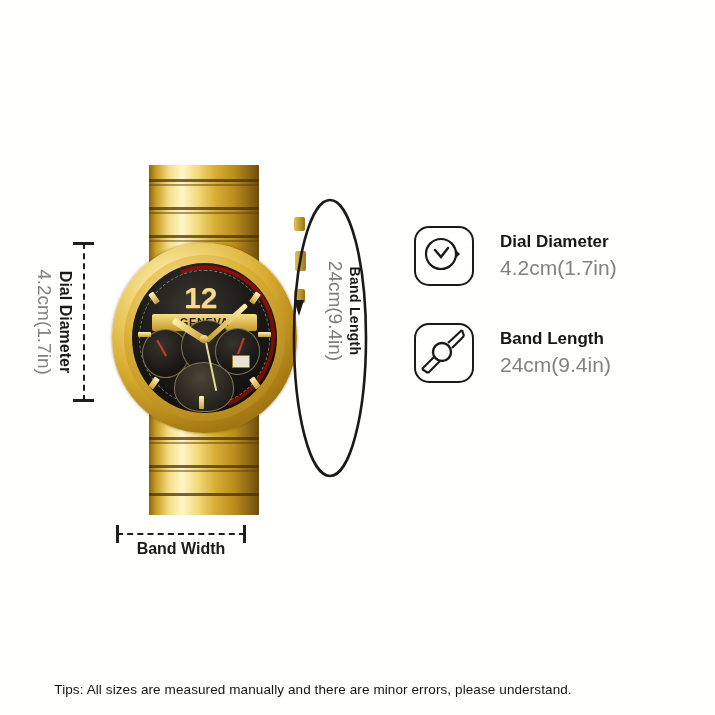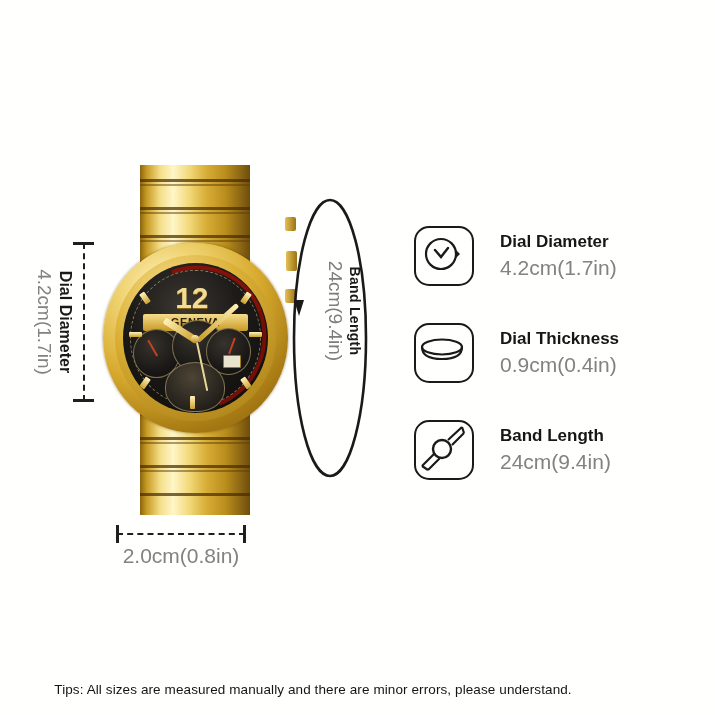--- a/index.html
+++ b/index.html
@@ -47,21 +47,21 @@
     letter-spacing: 1.2px;
     color: #111111;
     font-weight: 400;
     font-family: "Liberation Sans Narrow", "Liberation Sans", sans-serif;
     transform: scaleX(0.92);
   }
 
   
   .watch-wrap {
     position: absolute;
-    left: 103px;
+    left: 112px;
     top: 165px;
     width: 185px;
     height: 273px;
   }
   .band {
     position: absolute;
     left: 37px;
     width: 110px;
     background:
       linear-gradient(to right,
@@ -500,52 +500,40 @@
       <div class="t1">Band Length</div>
       <div class="t2">24cm(9.4in)</div>
     </div>
   </div>
 
   <div>
     <div class="bw-cap bw-cap-l"></div>
     <div class="bw-line"></div>
     <div class="bw-cap bw-cap-r"></div>
     <div class="bw-text">
-      <div class="t2">2.0cm(0.8in)</div>
+      <div class="t1">Band Width</div>
     </div>
   </div>
 
   <div class="specs">
 
     <div class="spec-row">
       <div class="spec-icon">
         <svg width="52" height="52" viewBox="0 0 52 52">
           <circle cx="25" cy="26" r="15" fill="none" stroke="#1a1a1a" stroke-width="2.2"></circle>
           <path d="M40 22 L44 26 L40 30 Z" fill="#1a1a1a"></path>
           <path d="M19 22 L25 29 L32 20" fill="none" stroke="#1a1a1a" stroke-width="2.4" stroke-linecap="round"></path>
         </svg>
       </div>
       <div class="spec-text">
         <div class="label">Dial Diameter</div>
         <div class="value">4.2cm(1.7in)</div>
       </div>
     </div>
 
-    <div class="spec-row">
-      <div class="spec-icon">
-        <svg width="52" height="52" viewBox="0 0 52 52">
-          <ellipse cx="26" cy="22" rx="20" ry="7.5" fill="none" stroke="#1a1a1a" stroke-width="2.2"></ellipse>
-          <path d="M6 22 Q6 34 26 34 Q46 34 46 22" fill="none" stroke="#1a1a1a" stroke-width="2.2"></path>
-        </svg>
-      </div>
-      <div class="spec-text">
-        <div class="label">Dial Thickness</div>
-        <div class="value">0.9cm(0.4in)</div>
-      </div>
-    </div>
 
     <div class="spec-row">
       <div class="spec-icon">
         <svg width="52" height="52" viewBox="0 0 52 52">
           <path d="M6 44 L20 30 M32 18 L46 5" fill="none" stroke="#1a1a1a" stroke-width="2.2"></path>
           <path d="M12 48 L24 36 M36 23 L48 11" fill="none" stroke="#1a1a1a" stroke-width="2.2"></path>
           <path d="M6 44 L12 48 M46 5 L48 11" fill="none" stroke="#1a1a1a" stroke-width="2.2"></path>
           <circle cx="26" cy="27" r="9" fill="#fffffd" stroke="#1a1a1a" stroke-width="2.4"></circle>
         </svg>
       </div>

